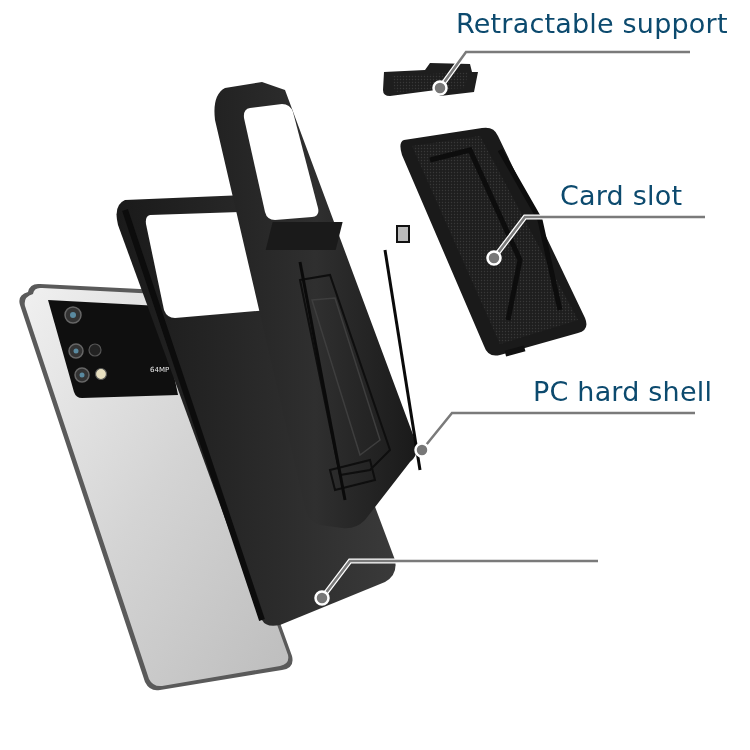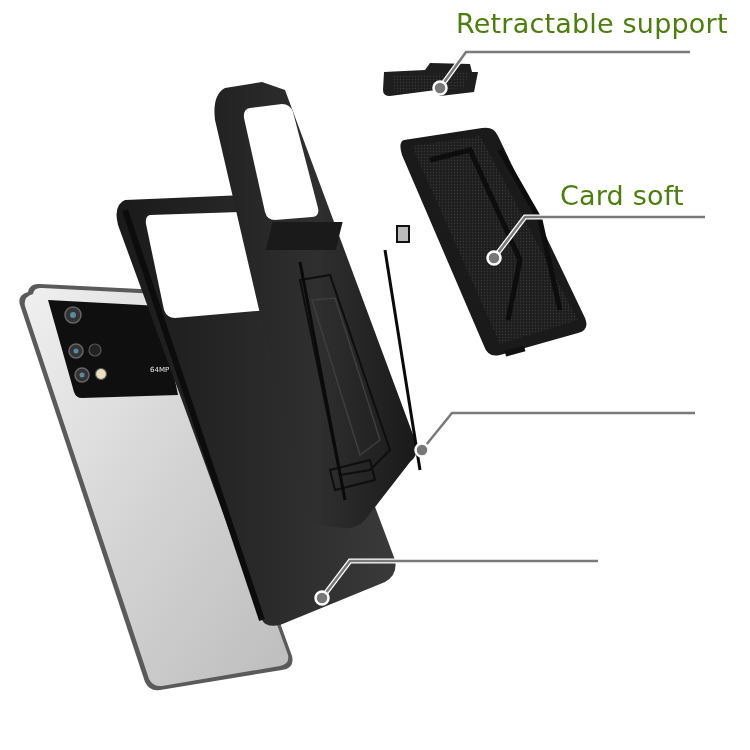--- a/index.html
+++ b/index.html
@@ -1,19 +1,19 @@
 <!DOCTYPE html>
 <html><head>
 <meta charset="utf-8">
 <style>
   html, body { margin: 0; padding: 0; background: #ffffff; }
   body { width: 750px; height: 750px; position: relative; overflow: hidden; font-family: "DejaVu Sans", "Liberation Sans", sans-serif; }
   .stage { position: absolute; left: 0; top: 0; width: 750px; height: 750px; }
   .label {
-    position: absolute; color: #4d7c0f; font-size: 27px; letter-spacing: 0.2px;
+    position: absolute; color: #0c4a6e; font-size: 27px; letter-spacing: 0.2px;
     white-space: nowrap; font-family: "DejaVu Sans", "Liberation Sans", sans-serif;
   }
   svg { position: absolute; left: 0; top: 0; }
 </style>
 </head>
 <body>
 
 <div class="stage">
 
 <svg width="750" height="750" viewBox="0 0 750 750">
@@ -113,15 +113,16 @@
   </g>
   <g fill="#777" stroke="#ffffff" stroke-width="2.5">
     <circle cx="440" cy="88" r="6.5"></circle>
     <circle cx="494" cy="258" r="6.5"></circle>
     <circle cx="422" cy="450" r="6.5"></circle>
     <circle cx="322" cy="598" r="6.5"></circle>
   </g>
 </svg>
 
 <div class="label" style="left:456px; top:8px;">Retractable support</div>
-<div class="label" style="left:560px; top:180px;">Card soft</div>
+<div class="label" style="left:560px; top:180px;">Card slot</div>
+<div class="label" style="left:533px; top:376px;">PC hard shell</div>
 
 </div>
 
 </body></html>

